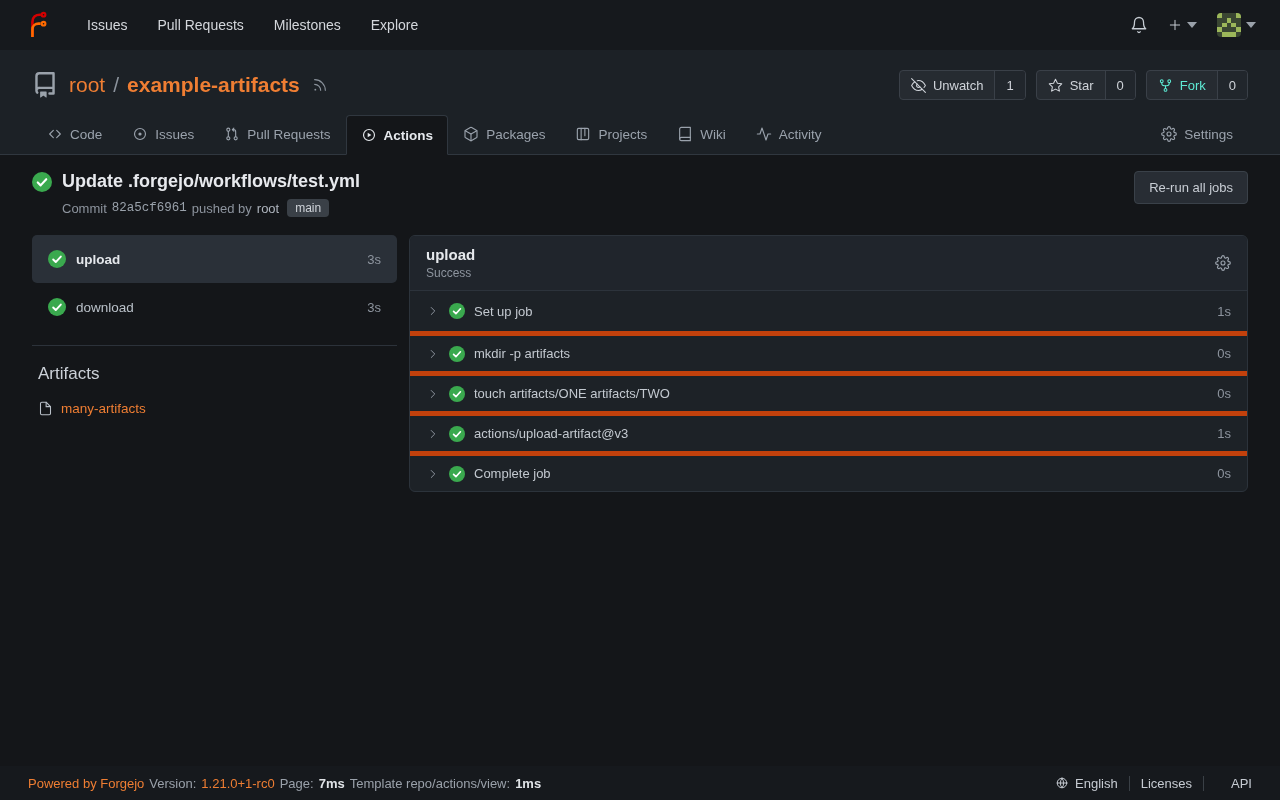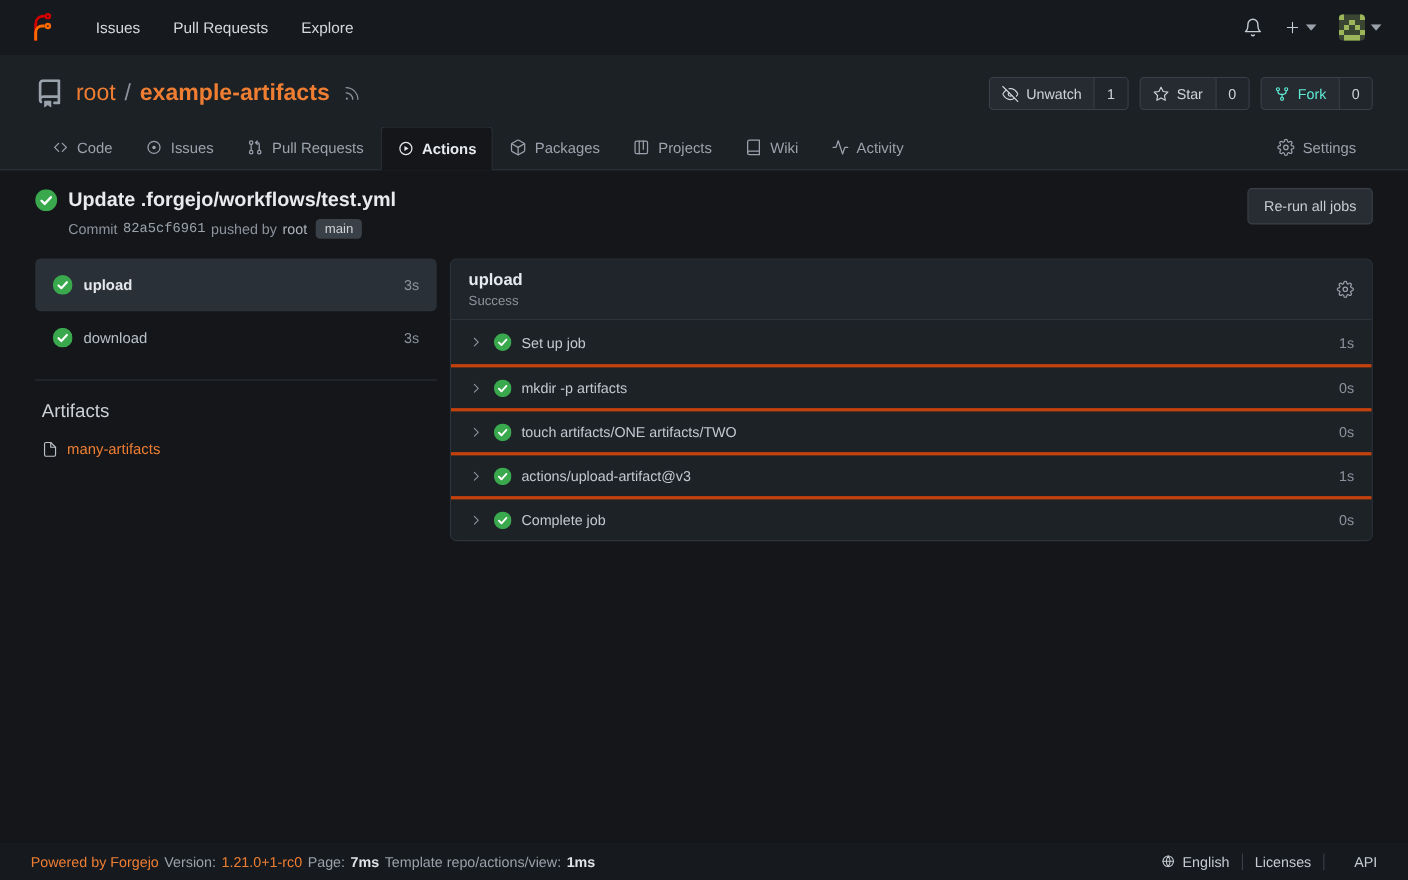--- a/index.html
+++ b/index.html
@@ -66,21 +66,21 @@
   .artifacts-heading{font-size:17px;font-weight:500;color:#ccd1d8;margin:0 0 17px 6px;}
   .artifact-item{display:flex;align-items:center;gap:8px;margin-left:6px;font-size:13.5px;color:#b9c0c8;}
   .artifact-link{color:var(--link);}
 
   .job-panel{flex:1;border:1px solid var(--border);border-radius:6px;background:var(--panel-bg);overflow:hidden;}
   .panel-header{display:flex;align-items:center;justify-content:space-between;padding:10px 16px;background:var(--panel-header-bg);border-bottom:1px solid var(--border);}
   .panel-job-name{font-size:15px;font-weight:700;color:#e6e9ed;}
   .panel-job-status{font-size:12px;color:var(--muted);margin-top:3px;}
   .panel-gear{color:#99a1ab;cursor:pointer;}
   .step{display:flex;align-items:center;gap:9px;height:40px;padding:0 16px;font-size:13px;color:#c3c9d0;cursor:pointer;}
-  .step + .step{border-top:3px solid #c2410c;}
+  .step + .step{border-top:5px solid #c2410c;}
   .chevron{color:var(--muted);}
   .step-duration{margin-left:auto;color:var(--muted);}
 
   
   footer{height:34px;background:var(--navbar-bg);display:flex;align-items:center;padding:0 28px;font-size:13px;color:#9aa1aa;flex:none;}
   .footer-left{display:flex;align-items:center;gap:5px;white-space:nowrap;}
   .footer-link{color:var(--link);}
   .footer-strong{color:#e0e3e7;font-weight:700;}
   .footer-right{margin-left:auto;display:flex;align-items:center;}
   .footer-right .f-item{display:flex;align-items:center;gap:6px;padding:0 11px;color:#c6cbd2;cursor:pointer;}
@@ -100,20 +100,21 @@
     <a class="logo">
       <svg class="i28" viewBox="0 0 212 212" fill="none">
         <path d="M64 196 V82 C64 48 88 28 120 28 H128" stroke="#d40000" stroke-width="20"></path>
         <circle cx="148" cy="28" r="14" stroke="#d40000" stroke-width="16" fill="none"></circle>
         <path d="M64 196 V140 C64 112 84 96 110 96 H126" stroke="#ff6a00" stroke-width="20"></path>
         <circle cx="148" cy="96" r="14" stroke="#ff6a00" stroke-width="16" fill="none"></circle>
       </svg>
     </a>
     <a class="nav-item">Issues</a>
     <a class="nav-item">Pull Requests</a>
+    <a class="nav-item">Milestones</a>
     <a class="nav-item">Explore</a>
     <div class="nav-right">
       <a class="nav-ctl">
         <svg class="i18 stroke" viewBox="0 0 24 24">
           <path d="M18 8A6 6 0 0 0 6 8c0 7-3 9-3 9h18s-3-2-3-9"></path>
             <path d="M13.73 21a2 2 0 0 1-3.46 0"></path>
         </svg>
       </a>
       <a class="nav-ctl">
         <svg class="i14 stroke" viewBox="0 0 24 24">

